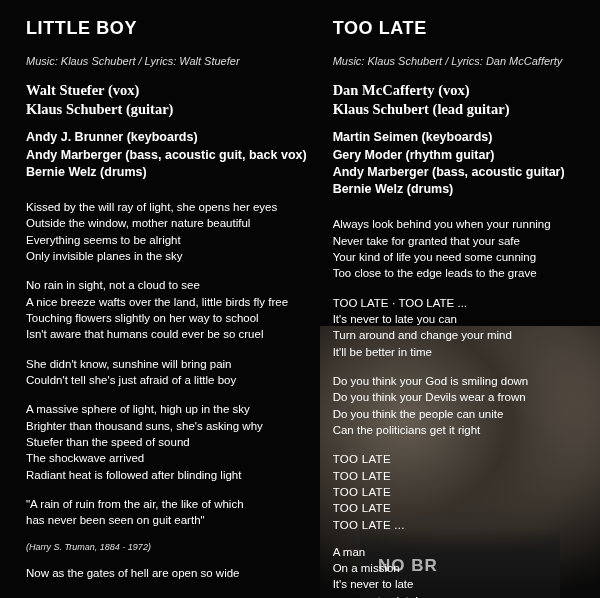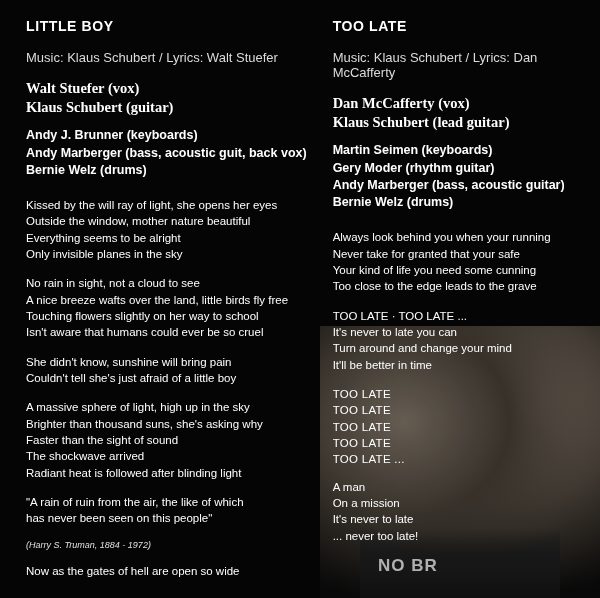--- a/index.html
+++ b/index.html
@@ -56,27 +56,28 @@
     gap: 16px;
   }
   .col {
     width: 285px;
     position: relative;
     z-index: 2;
   }
   .col.right { padding-left: 10px; }
 
   .song-title {
-    font-size: 14px;
+    font-size: 18px;
     font-weight: bold;
     letter-spacing: 0.6px;
     margin: 0 0 3px 0;
   }
   .credits {
-    font-size: 13px;
+    font-size: 11px;
+    font-style: italic;
     color: #dcdcdc;
     margin: 16px 0 14px 0;
   }
   .lead {
     font-size: 14.5px;
     font-weight: bold;
     line-height: 1.32;
     margin: 0 0 10px 0;
   }
   .lead div { white-space: nowrap; font-family: Liberation Serif, serif; }
@@ -145,28 +146,28 @@
       </div>
 
       <div class="verse">
         <div>She didn't know, sunshine will bring pain</div>
         <div>Couldn't tell she's just afraid of a little boy</div>
       </div>
 
       <div class="verse">
         <div>A massive sphere of light, high up in the sky</div>
         <div>Brighter than thousand suns, she's asking why</div>
-        <div>Faster than the sight of sound</div>
+        <div>Stuefer than the speed of sound</div>
         <div>The shockwave arrived</div>
         <div>Radiant heat is followed after blinding light</div>
       </div>
 
       <div class="verse quote">
         <div>"A rain of ruin from the air, the like of which</div>
-        <div>has never been seen on this people"</div>
+        <div>has never been seen on guit earth"</div>
       </div>
 
       <div class="attrib">(Harry S. Truman, 1884 - 1972)</div>
 
       <div class="verse">
         <div>Now as the gates of hell are open so wide</div>
 
       </div>
     </div>
 
@@ -193,20 +194,26 @@
         <div>Too close to the edge leads to the grave</div>
       </div>
 
       <div class="verse">
         <div>TOO LATE · TOO LATE ...</div>
         <div>It's never to late you can</div>
         <div>Turn around and change your mind</div>
         <div>It'll  be better in time</div>
       </div>
 
+      <div class="verse">
+        <div>Do you think your God is smiling down</div>
+        <div>Do you think your Devils wear a frown</div>
+        <div>Do you think the people can unite</div>
+        <div>Can the politicians get it right</div>
+      </div>
 
       <div class="verse chant">
         <div>TOO LATE</div>
         <div>TOO LATE</div>
         <div>TOO LATE</div>
         <div>TOO LATE</div>
         <div>TOO LATE ...</div>
       </div>
 
       <div class="verse">

